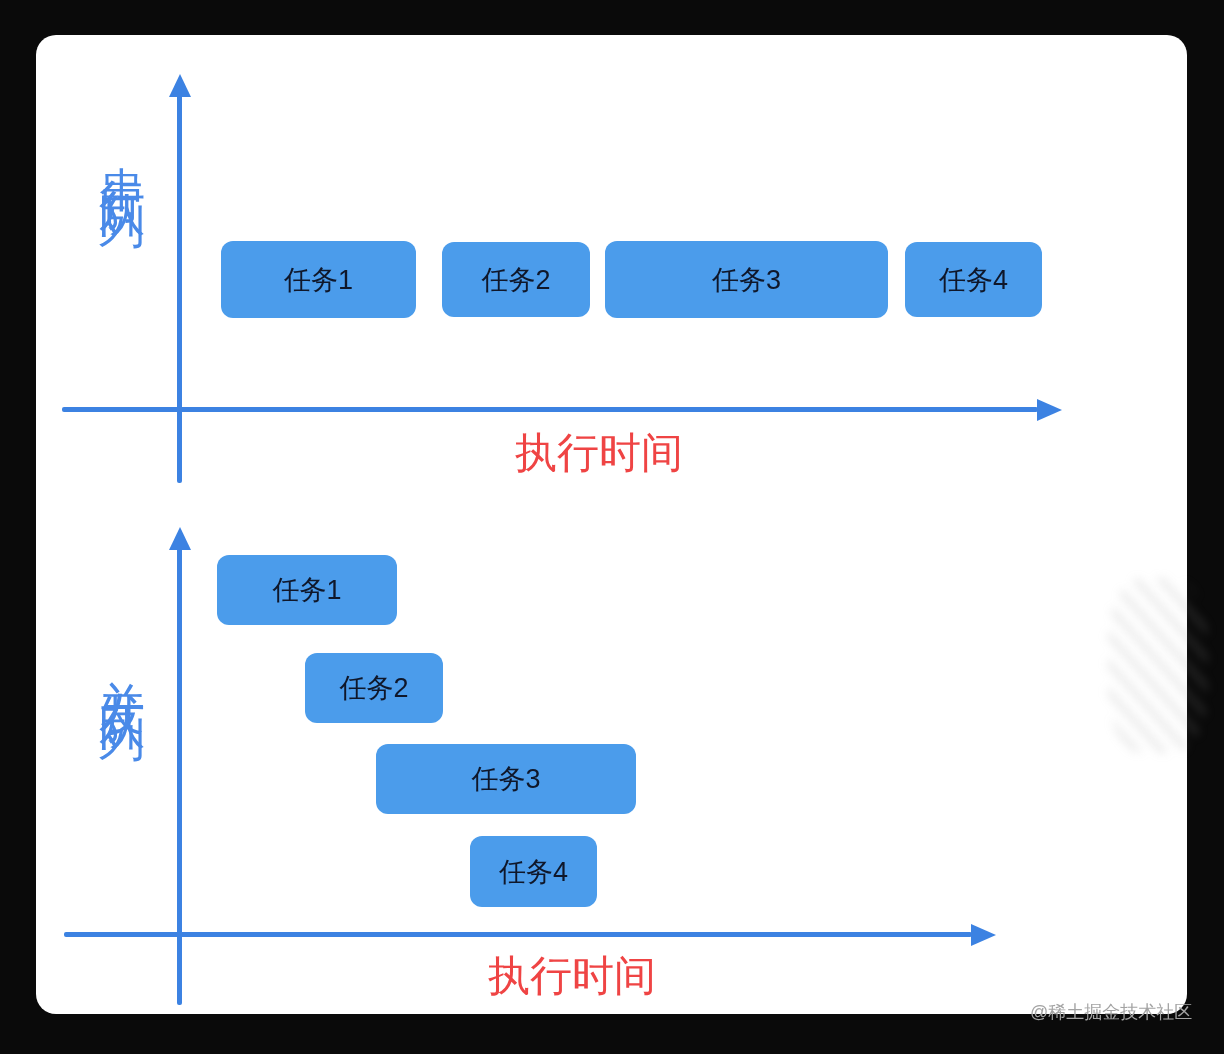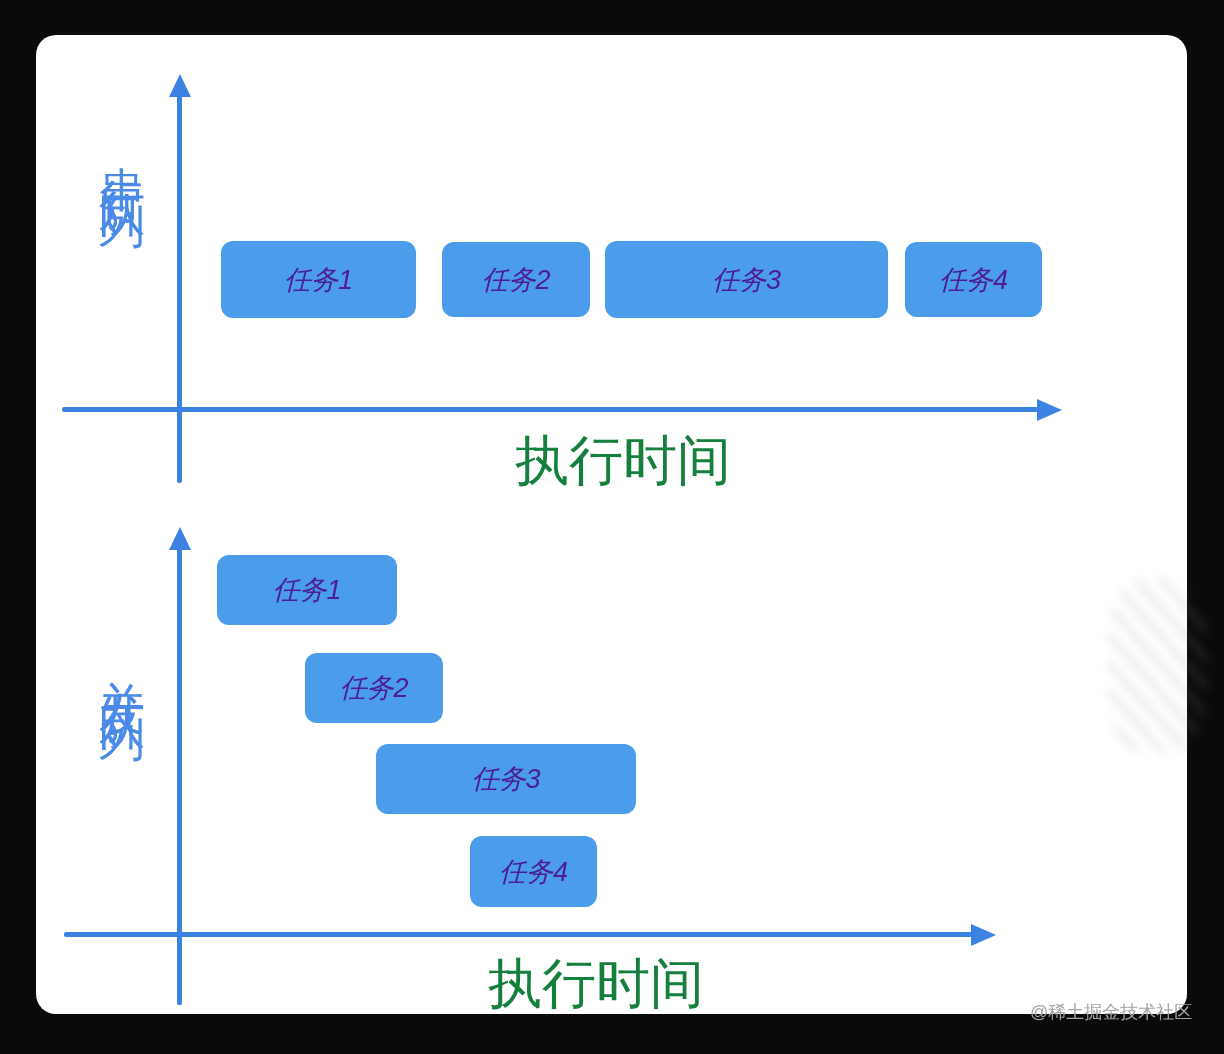--- a/index.html
+++ b/index.html
@@ -47,34 +47,34 @@
     text-orientation:upright;
     letter-spacing:13px;
     font-size:46px;
     color:#4a8ae8;
     line-height:1;
   }
   .s-ylabel{left:64px;top:95px;}
   .c-ylabel{left:64px;top:608px;}
   .xlabel{
     position:absolute;
-    font-size:54px;
-    color:#15803d;
+    font-size:42px;
+    color:#ef4444;
     white-space:nowrap;
   }
   .s-xlabel{left:479px;top:390px;}
   .c-xlabel{left:452px;top:913px;}
   
   .task{
     position:absolute;
     background:#4b9ceb;
     border-radius:12px;
-    color:#4c1d95;
+    color:#0f172a;
     font-size:27px;
-    display:flex;align-items:center;justify-content:center;font-style:italic;
+    display:flex;align-items:center;justify-content:center;
   }
   .s-t1{left:185px;top:206px;width:195px;height:77px;}
   .s-t2{left:406px;top:207px;width:148px;height:75px;}
   .s-t3{left:569px;top:206px;width:283px;height:77px;}
   .s-t4{left:869px;top:207px;width:137px;height:75px;}
   .c-t1{left:181px;top:520px;width:180px;height:70px;}
   .c-t2{left:269px;top:618px;width:138px;height:70px;}
   .c-t3{left:340px;top:709px;width:260px;height:70px;}
   .c-t4{left:434px;top:801px;width:127px;height:71px;}
   

